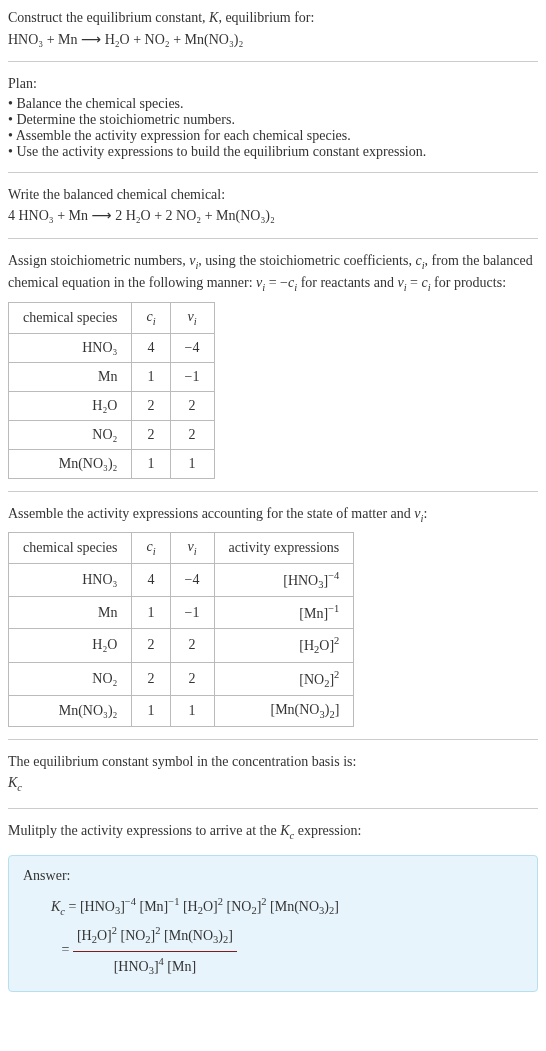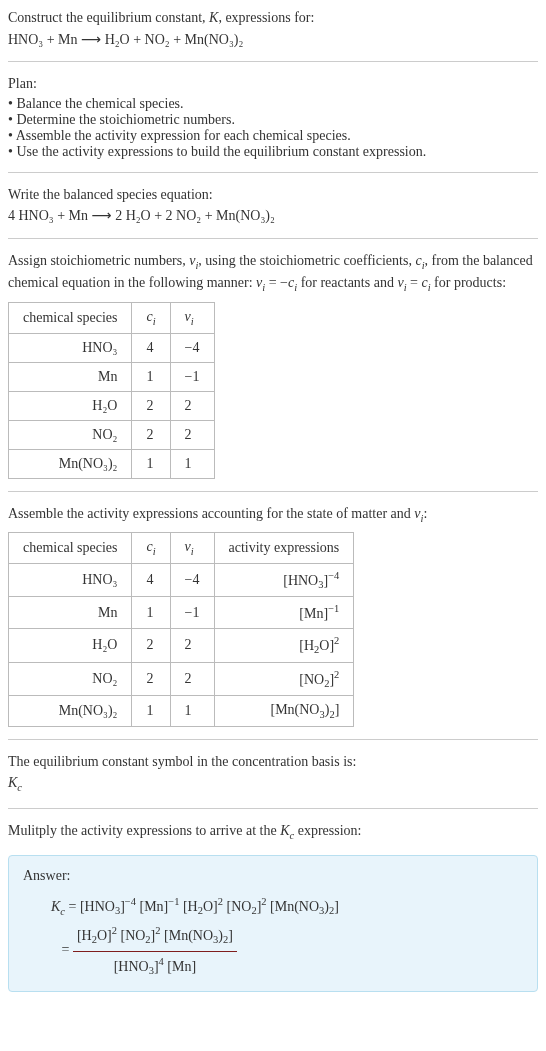--- a/index.html
+++ b/index.html
@@ -35,21 +35,21 @@
       content: "• ";
     }
     table {
       border-collapse: collapse;
       margin-top: 6px;
       margin-bottom: 6px;
     }
     th, td {
       border: 1px solid #bbb;
       padding: 6px 14px;
-      text-align: left;
+      text-align: center;
       font-weight: normal;
     }
     th {
       background: #fff;
     }
     td.left, th.left {
       text-align: right;
     }
     .answer-box {
       background: #e8f4fb;
@@ -88,41 +88,41 @@
     }
     .ital {
       font-style: italic;
     }
   </style>
 </head>
 <body>
 
 <div class="section">
   <p>
-    <span>Construct the equilibrium constant, </span><span class="ital">K</span><span>, expressions for:</span>
+    <span>Construct the equilibrium constant, </span><span class="ital">K</span><span>, equilibrium for:</span>
   </p>
   <p>HNO₃ + Mn ⟶ H₂O + NO₂ + Mn(NO₃)₂</p>
 </div>
 
 <hr class="divider">
 
 <div class="section">
   <p>Plan:</p>
   <ul class="bullet-list">
     <li>Balance the chemical species.</li>
     <li>Determine the stoichiometric numbers.</li>
     <li>Assemble the activity expression for each chemical species.</li>
     <li>Use the activity expressions to build the equilibrium constant expression.</li>
   </ul>
 </div>
 
 <hr class="divider">
 
 <div class="section">
-  <p>Write the balanced species equation:</p>
+  <p>Write the balanced chemical chemical:</p>
   <p>4 HNO₃ + Mn ⟶ 2 H₂O + 2 NO₂ + Mn(NO₃)₂</p>
 </div>
 
 <hr class="divider">
 
 <div class="section">
   <p>
     Assign stoichiometric numbers, <span class="ital">ν<sub>i</sub></span>, using the stoichiometric coefficients, <span class="ital">c<sub>i</sub></span>, from the balanced chemical equation in the following manner: <span class="ital">ν<sub>i</sub></span> = −<span class="ital">c<sub>i</sub></span> for reactants and <span class="ital">ν<sub>i</sub></span> = <span class="ital">c<sub>i</sub></span> for products:
   </p>
   <table>

